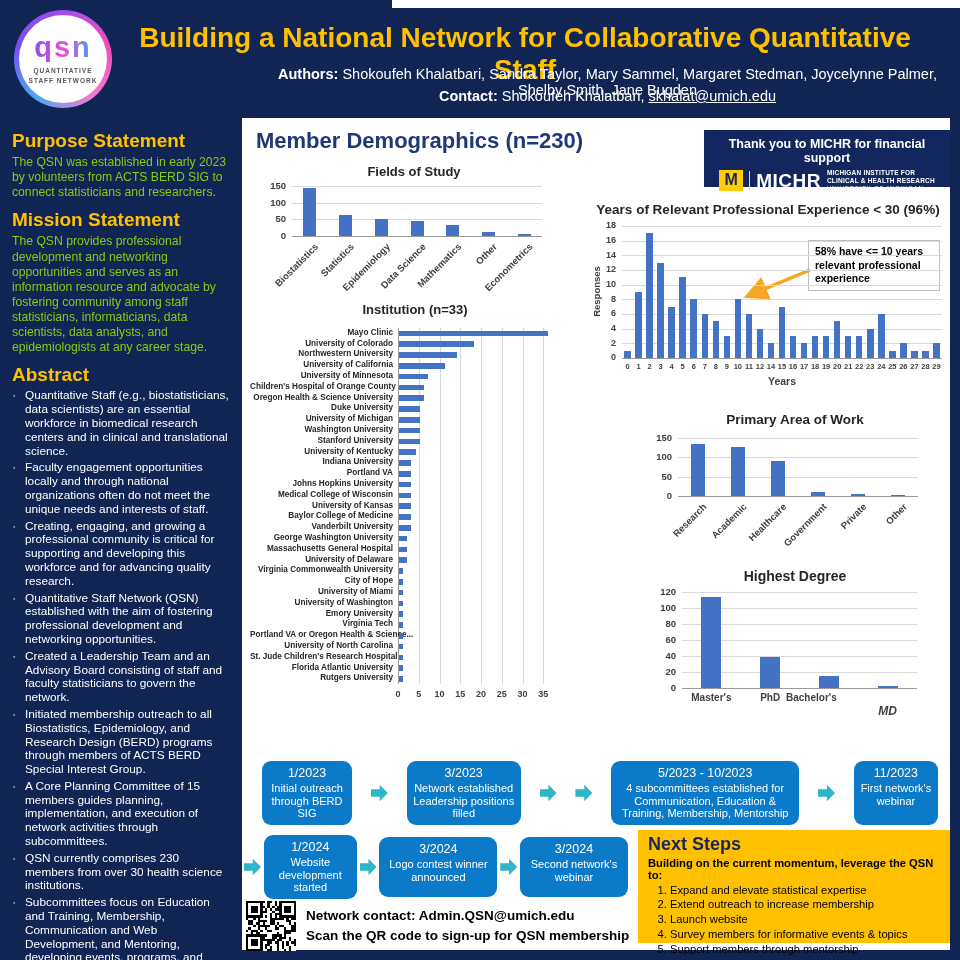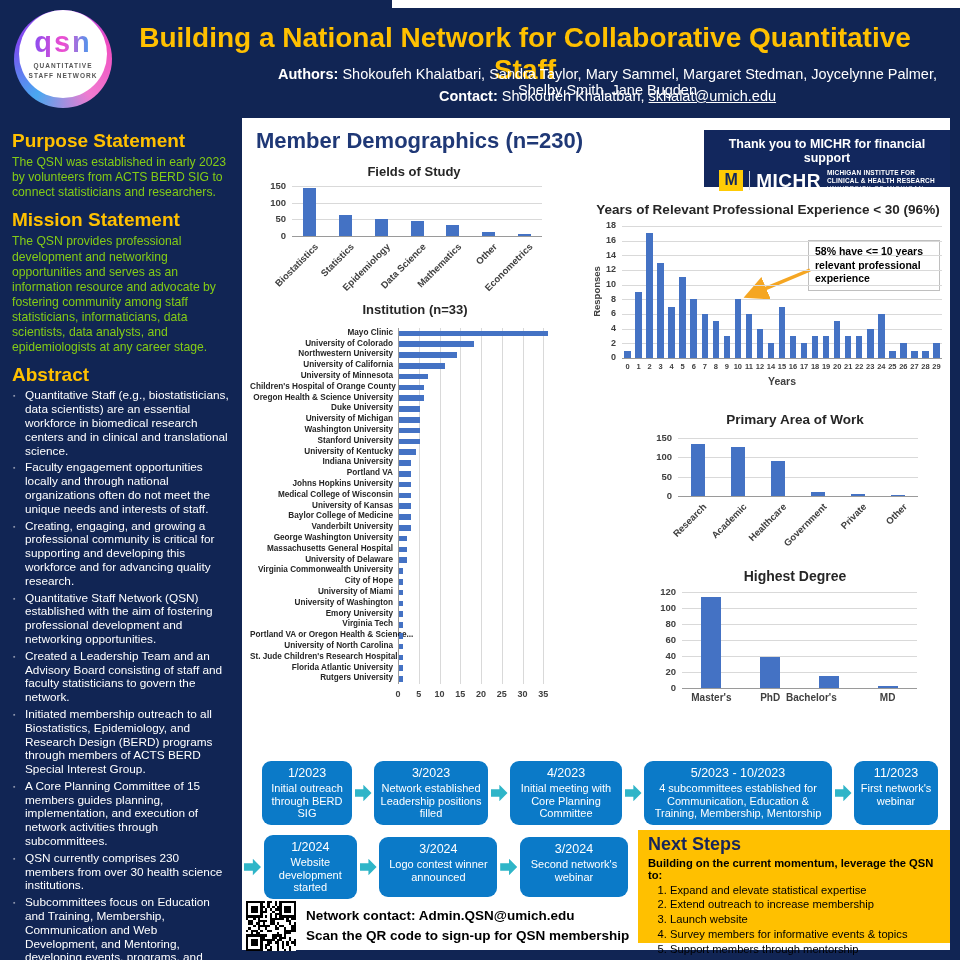--- a/index.html
+++ b/index.html
@@ -1,20 +1,20 @@
 <!DOCTYPE html>
 <html><head>
 <meta charset="utf-8">
 <style>
   html,body{margin:0;padding:0}
   body{width:960px;height:960px;position:relative;background:#112554;font-family:"Liberation Sans",sans-serif;overflow:hidden}
   .abs{position:absolute}
   
   .top-sliver{left:392px;top:0;width:568px;height:8px;background:#ffffff}
-  .logo{left:14px;top:10px;width:98px;height:98px;border-radius:50%;background:conic-gradient(#a04df0,#f04dc0,#f07bd0,#49a8f0,#7b4df0,#a04df0);display:flex;justify-content:center}
+  .logo{left:14px;top:10px;width:98px;height:98px;border-radius:50%;background:conic-gradient(#a04df0,#f04dc0,#f07bd0,#49a8f0,#7b4df0,#a04df0);display:flex;align-items:center;justify-content:center}
   .logo-inner{width:88px;height:88px;border-radius:50%;background:#fff;display:flex;flex-direction:column;align-items:center;justify-content:center}
   .logo-qsn{font-size:29px;font-weight:bold;letter-spacing:2px;background:linear-gradient(90deg,#8a4df0,#f04dd0,#3aa0f0);-webkit-background-clip:text;background-clip:text;color:transparent;line-height:1}
   .logo-sub{font-size:6.5px;color:#555;letter-spacing:1px;margin-top:4px;text-align:center;line-height:1.5;font-weight:bold}
   .title{left:115px;right:25px;top:22px;text-align:center;color:#FFC000;font-size:28px;font-weight:bold}
   .authors{left:270px;right:15px;top:66px;text-align:center;color:#fff;font-size:14.5px}
   .contact{left:270px;right:15px;top:88px;text-align:center;color:#fff;font-size:14.5px}
   .contact a{color:#fff;text-decoration:underline}
   b.inl{font-weight:bold}
   
   .panel{left:242px;top:118px;width:708px;height:832px;background:#ffffff}
@@ -368,40 +368,36 @@
     <div class="grid-h" style="left: 42px; width: 235px; top: 24px;"></div>
     <div class="ytick" style="left: 0px; width: 36px; top: 18.11px; font-size: 9.5px;">120</div>
     <div class="axis-h" style="left: 42px; width: 235px; top: 120px;"></div>
     <div class="vbar" style="left: 61.375px; top: 28.8px; width: 20px; height: 91.2px;"></div>
     <div class="xtick" style="left: 42px; width: 58.75px; top: 124px; font-size: 10px;">Master's</div>
     <div class="vbar" style="left: 120.125px; top: 88.8px; width: 20px; height: 31.2px;"></div>
     <div class="xtick" style="left: 100.75px; width: 58.75px; top: 124px; font-size: 10px;">PhD</div>
     <div class="vbar" style="left: 178.875px; top: 108px; width: 20px; height: 12px;"></div>
     <div class="xtick" style="left: 142px; width: 58.75px; top: 124px; font-size: 10px;">Bachelor's</div>
     <div class="vbar" style="left: 237.625px; top: 118.4px; width: 20px; height: 1.6px;"></div>
-    <div class="xtick" style="left: 218.25px; width: 58.75px; top: 124px; font-size: 10px;">MD</div>
+    <div class="xtick" style="left: 218.25px; width: 58.75px; top: 136px; font-size: 12px; font-style: italic;">MD</div>
   </div>
 
 <div class="abs h-timeline">Timeline &amp; Accomplishments</div>
 <div class="trow" id="timeline-row1" style="left:262px;top:758px;width:676px;height:70px">
     <div class="tbox" style="width: 90px; min-height: 64px;">
       <div class="tdate">1/2023</div>
       <div class="tbody">Initial outreach through BERD SIG</div>
     </div>
     <div class="tarrow"></div>
     <div class="tbox" style="width: 114px; min-height: 64px;">
       <div class="tdate">3/2023</div>
       <div class="tbody">Network established</div>
       <div class="tbody">Leadership positions filled</div>
     </div>
     <div class="tarrow"></div>
-    <div class="tbox" style="width: 112px; min-height: 64px;">
-      <div class="tdate">4/2023</div>
-      <div class="tbody">Initial meeting with Core Planning Committee</div>
-    </div>
     <div class="tarrow"></div>
     <div class="tbox" style="width: 188px; min-height: 64px;">
       <div class="tdate">5/2023 - 10/2023</div>
       <div class="tbody">4 subcommittees established for Communication, Education &amp; Training, Membership, Mentorship</div>
     </div>
     <div class="tarrow"></div>
     <div class="tbox" style="width: 84px; min-height: 64px;">
       <div class="tdate">11/2023</div>
       <div class="tbody">First network's webinar</div>
     </div>

